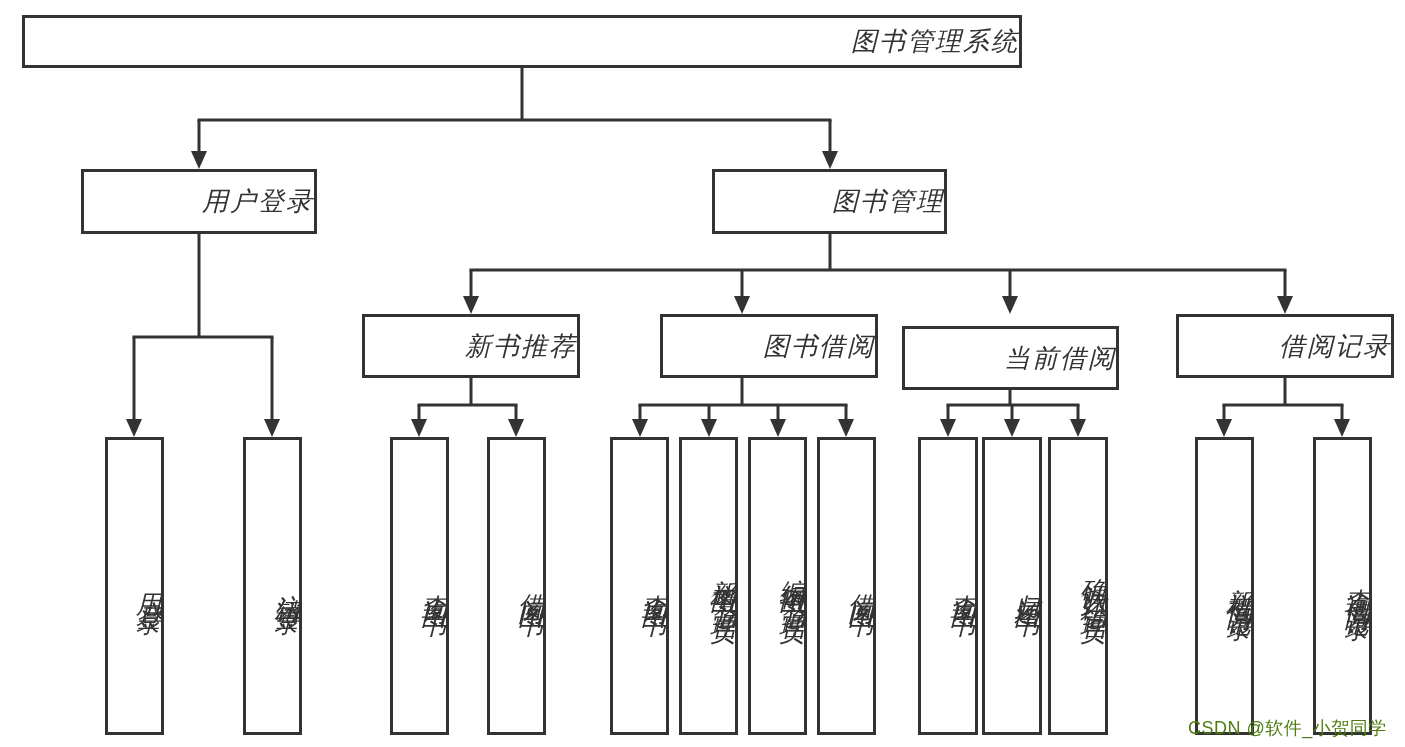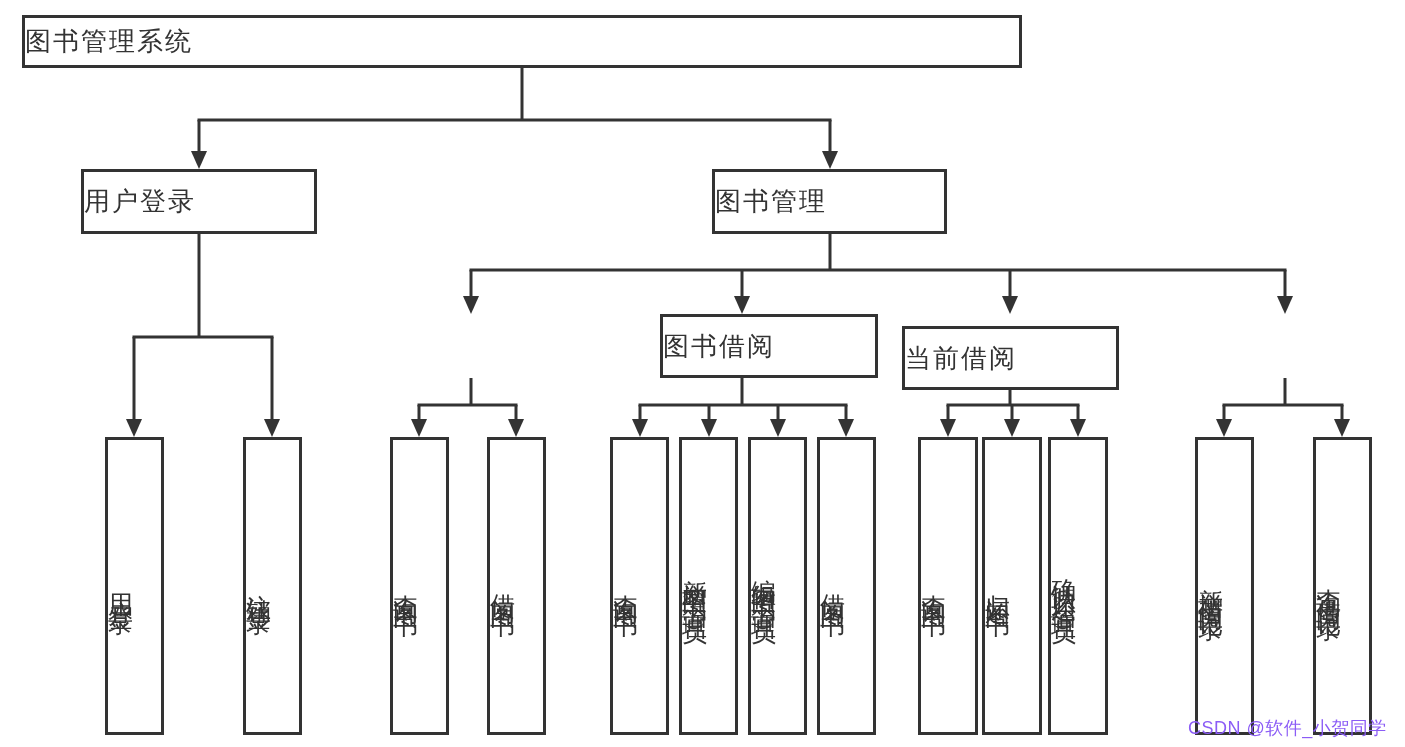--- a/index.html
+++ b/index.html
@@ -13,43 +13,44 @@
     overflow: hidden;
   }
   svg.connectors { position: absolute; left: 0; top: 0; z-index: 1; }
   .box {
     position: absolute;
     background: #ffffff;
     border: 3px solid #333333;
     box-sizing: border-box;
     display: flex;
     align-items: center;
-    justify-content: flex-start;
+    justify-content: flex-end;
     z-index: 2;
+    font-style: italic;
   }
   .hlabel {
     font-size: 26px;
     letter-spacing: 2px;
     white-space: nowrap;
     color: #333333;
   }
   .vtext {
     writing-mode: vertical-rl;
     text-orientation: mixed;
     font-size: 25px;
     letter-spacing: 6px;
     color: #333333;
     line-height: 1;
   }
   .watermark {
     position: absolute;
     left: 1188px;
     top: 716px;
     font-size: 18px;
-    color: #8b5cf6;
+    color: #4d7c0f;
     z-index: 5;
     white-space: nowrap;
     letter-spacing: 0.5px;
   }
 </style>
 </head>
 <body>
 
 <div class="canvas">
 
@@ -123,25 +124,31 @@
     <span class="hlabel">图书管理系统</span>
   </div>
 
   <div class="box" style="left:81px; top:169px; width:236px; height:65px;">
     <span class="hlabel">用户登录</span>
   </div>
   <div class="box" style="left:712px; top:169px; width:235px; height:65px;">
     <span class="hlabel">图书管理</span>
   </div>
 
+  <div class="box" style="left:362px; top:314px; width:218px; height:64px;">
+    <span class="hlabel">新书推荐</span>
+  </div>
   <div class="box" style="left:660px; top:314px; width:218px; height:64px;">
     <span class="hlabel">图书借阅</span>
   </div>
   <div class="box" style="left:902px; top:314px; width:217px; height:64px;margin-top:12px;">
     <span class="hlabel">当前借阅</span>
+  </div>
+  <div class="box" style="left:1176px; top:314px; width:218px; height:64px;">
+    <span class="hlabel">借阅记录</span>
   </div>
 
   <div class="box" style="left:105px; top:437px; width:59px; height:298px;">
     <span class="vtext">用户登录</span>
   </div>
   <div class="box" style="left:243px; top:437px; width:59px; height:298px;">
     <span class="vtext">注销登录</span>
   </div>
 
   <div class="box" style="left:390px; top:437px; width:59px; height:298px;">

